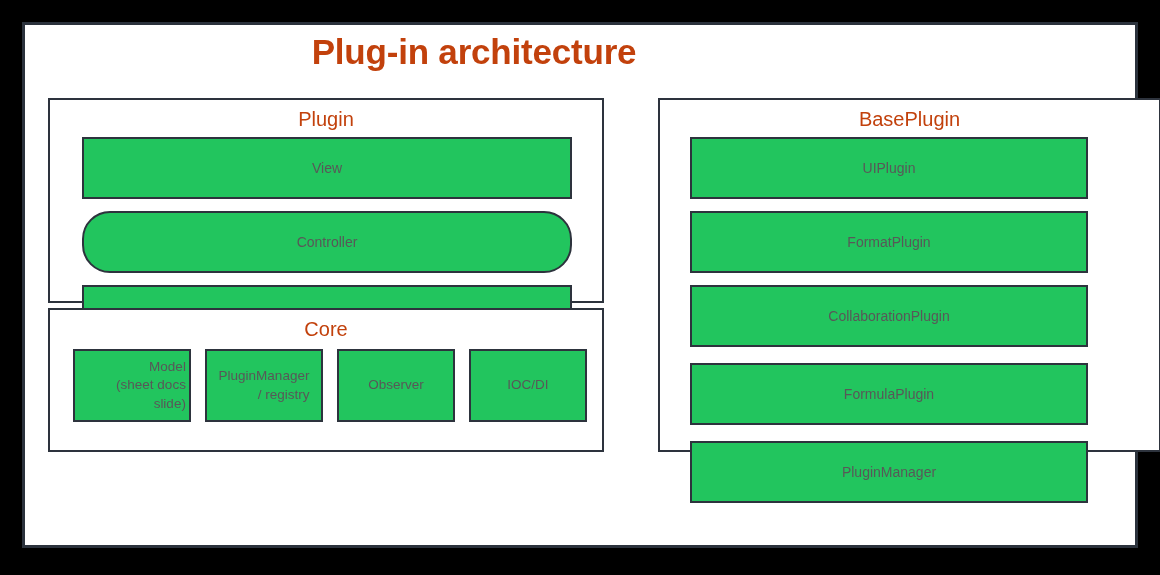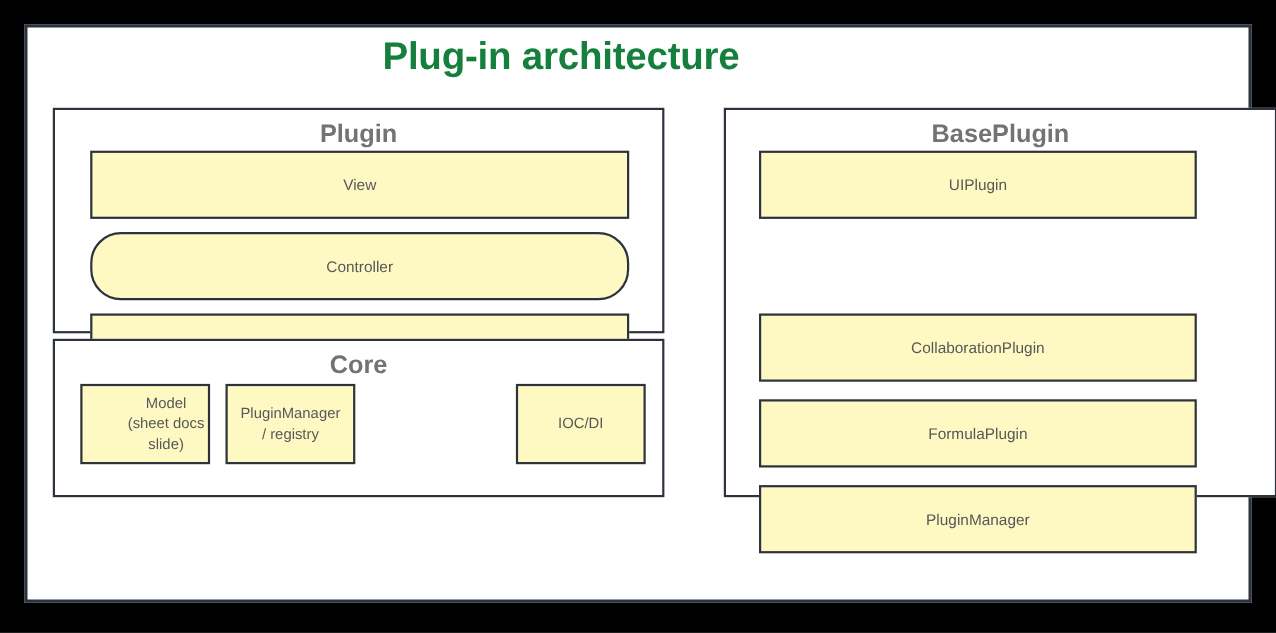--- a/index.html
+++ b/index.html
@@ -37,55 +37,54 @@
 
   
   #slide-title {
     position: absolute;
     left: 0;
     top: 7px;
     width: 898px;
     text-align: center;
     font-size: 35px;
     font-weight: bold;
-    color: #15803d;
+    color: #c2410c;
     letter-spacing: -0.2px;
     white-space: nowrap;
-    margin-left: 36px;
   }
 
   
   .panel {
     position: absolute;
     background: #ffffff;
     border: 2px solid #2d333d;
     box-sizing: border-box;
   }
   .panel-title {
     position: absolute;
     left: 0;
     top: 8px;
     width: 100%;
     text-align: center;
-    font-size: 23px;
-    font-weight: bold;
-    color: #737373;
+    font-size: 20px;
+    font-weight: normal;
+    color: #c2410c;
     white-space: nowrap;
   }
 
   
   .leaf {
     position: absolute;
-    background: #fef9c3;
+    background: #22c55e;
     border: 2px solid #2d333d;
     box-sizing: border-box;
     display: flex;
     align-items: center;
     justify-content: center;
-    text-align: center;
+    text-align: right;
     font-size: 14px;
     color: #585858;
     line-height: 1.35;
   }
   .leaf.small { font-size: 13.5px; }
 
   
   #panel-plugin   { left: 23px;  top: 73px;  width: 556px;  height: 205px; }
   #panel-core     { left: 23px;  top: 283px; width: 556px;  height: 144px; }
   #panel-baseplugin { left: 589px; top: 73px; width: 503px; height: 354px; margin-left: 44px; }
@@ -142,29 +141,31 @@
         </span>
       </div>
 
       <div class="leaf small core-leaf" id="leaf-core-manager">
         <span>
           <span class="line">PluginManager</span>
           <span class="line">/ registry</span>
         </span>
       </div>
 
+      <div class="leaf small core-leaf" id="leaf-core-observer">Observer</div>
 
       <div class="leaf small core-leaf" id="leaf-core-ioc">IOC/DI</div>
     </div>
 
     <div class="panel" id="panel-baseplugin">
       <div class="panel-title">BasePlugin</div>
 
       <div class="leaf base-leaf" id="leaf-uiplugin">UIPlugin</div>
 
+      <div class="leaf base-leaf" id="leaf-formatplugin">FormatPlugin</div>
 
       <div class="leaf base-leaf" id="leaf-collabplugin">CollaborationPlugin</div>
 
       <div class="leaf base-leaf" id="leaf-formulaplugin">FormulaPlugin</div>
 
       <div class="leaf base-leaf" id="leaf-renderplugin">PluginManager</div>
     </div>
 
   </div>
 </div>

